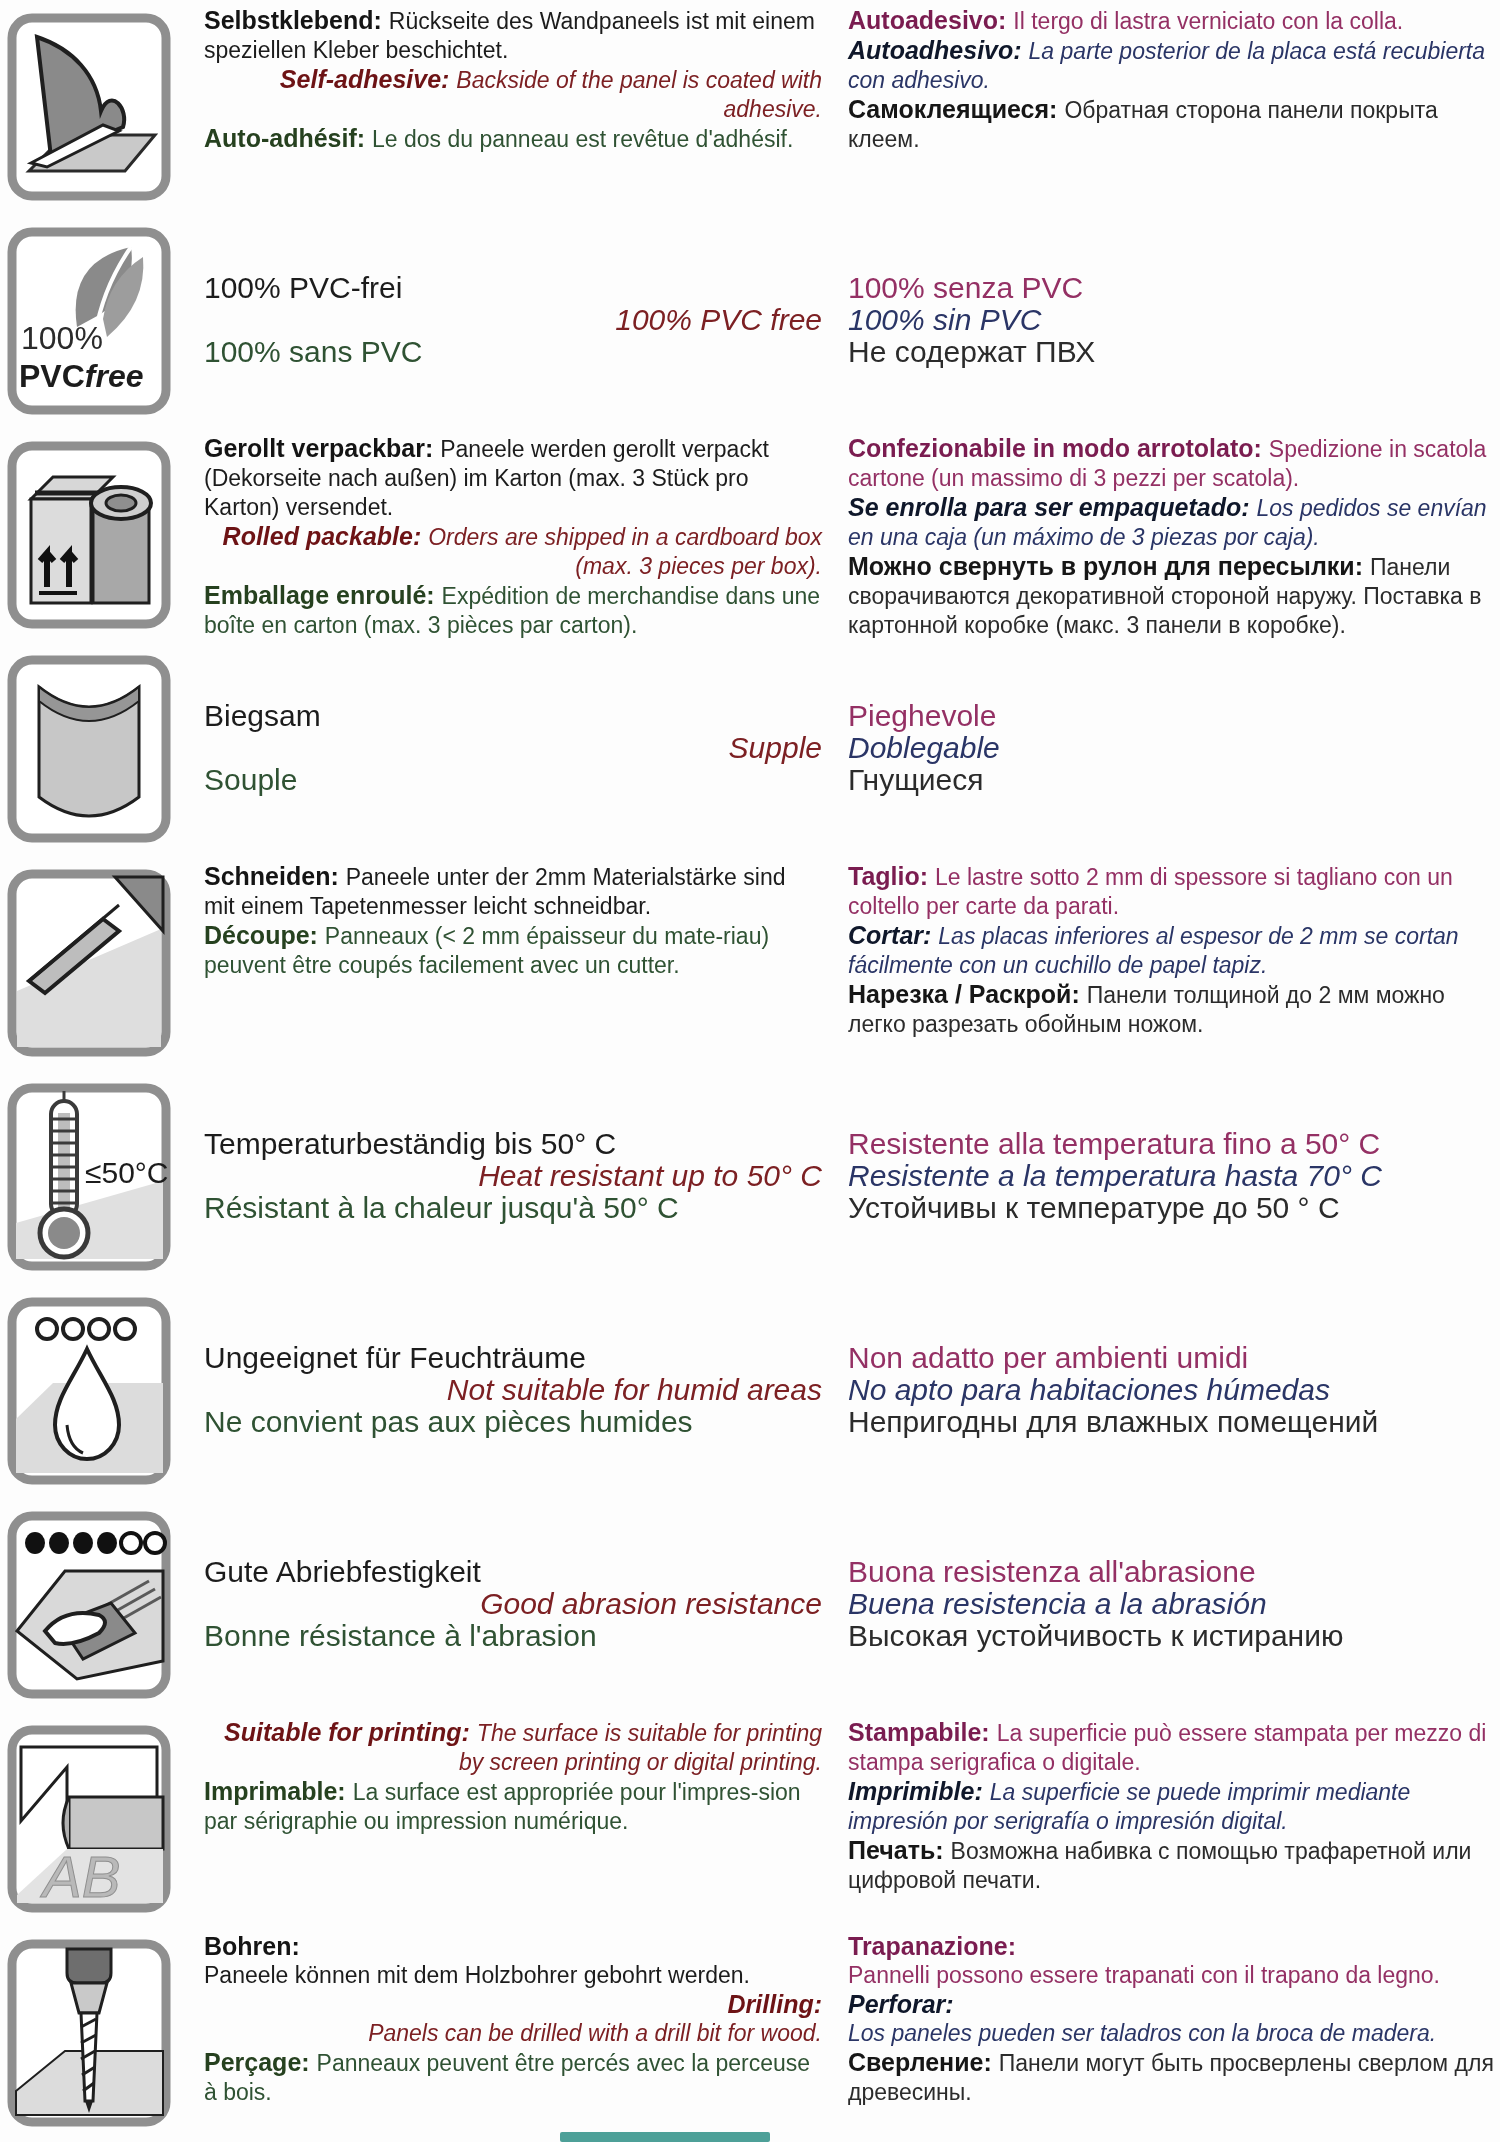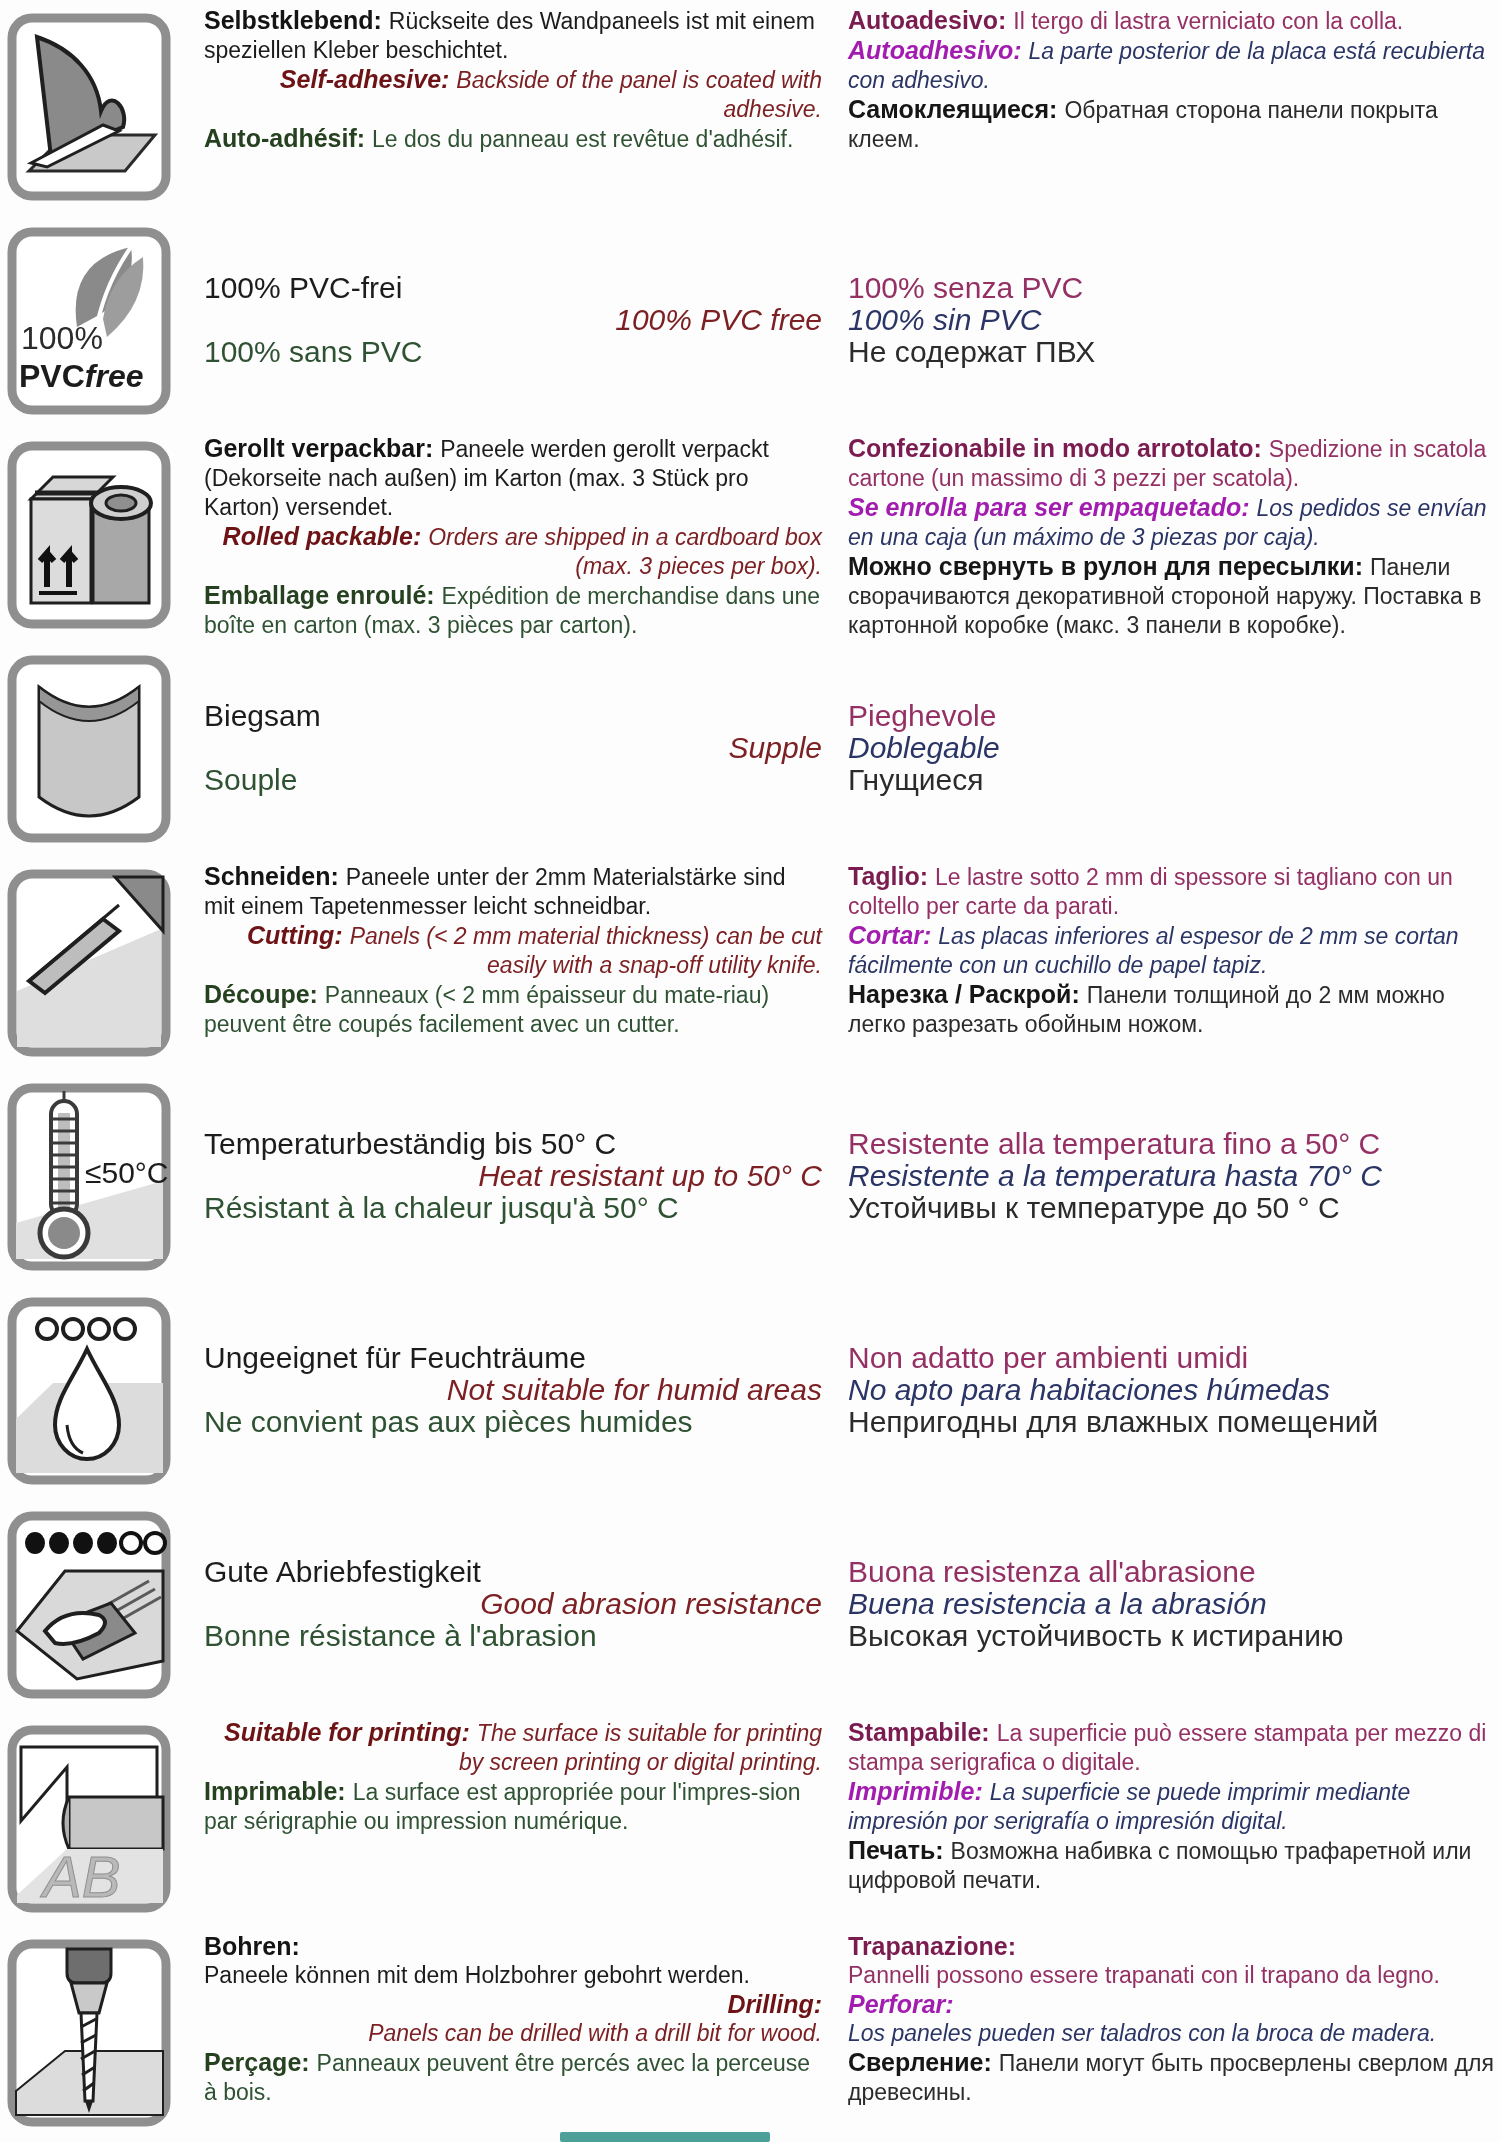--- a/index.html
+++ b/index.html
@@ -16,21 +16,21 @@
   .big .bodytx{font-size:30px;}
   .de{color:#1c1c1c;}
   .de .lead{color:#141414;}
   .en{color:#7c2023;font-style:italic;text-align:right;}
   .en .lead{color:#6d1315;}
   .fr{color:#2f5233;}
   .fr .lead{color:#26411f;}
   .it{color:#943064;}
   .it .lead{color:#7a1c50;}
   .es{color:#2a3566;font-style:italic;}
-  .es .lead{color:#a21caf;font-style:italic;}
+  .es .lead{color:#0f172a;font-style:italic;}
   .ru{color:#2b2b2b;}
   .ru .lead{color:#161616;}
   .stack .lead{display:block;}
   .artifact{position:absolute;left:560px;bottom:0;width:210px;height:10px;background:#2e8f86;opacity:.85;border-radius:2px;}
   
   .frame{fill:#ffffff;stroke:#8f8f8f;stroke-width:9;}
 </style>
 </head>
 <body>
 
@@ -132,21 +132,20 @@
       <svg width="164" height="188" viewBox="0 0 164 188">
         <rect class="frame" x="5" y="5" width="154" height="178" rx="20"></rect>
         <polygon points="10,122 154,60 154,178 10,178" fill="#dedede"></polygon>
         <polygon points="108,8 156,8 156,62" fill="#8a8a8a" stroke="#1f1f1f" stroke-width="3"></polygon>
         <polygon points="22,112 96,50 112,62 38,124" fill="#bdbdbd" stroke="#1f1f1f" stroke-width="4"></polygon>
         <line x1="22" y1="112" x2="112" y2="36" stroke="#1f1f1f" stroke-width="3"></line>
       </svg>
     </div>
     <div class="col left">
       <p class="de"><span class="lead">Schneiden:</span><span class="bodytx">Paneele unter der 2mm Materialstärke sind mit einem Tapetenmesser leicht schneidbar.</span></p>
-      <p class="en"><span class="lead">Cutting:</span><span class="bodytx">Panels (&lt; 2 mm material thickness) can be cut easily with a snap-off utility knife.</span></p>
       <p class="fr"><span class="lead">Découpe:</span><span class="bodytx">Panneaux (&lt; 2 mm épaisseur du mate-riau) peuvent être coupés facilement avec un cutter.</span></p>
     </div>
     <div class="col right">
       <p class="it"><span class="lead">Taglio:</span><span class="bodytx">Le lastre sotto 2 mm di spessore si tagliano con un coltello per carte da parati.</span></p>
       <p class="es"><span class="lead">Cortar:</span><span class="bodytx">Las placas inferiores al espesor de 2 mm se cortan fácilmente con un cuchillo de papel tapiz.</span></p>
       <p class="ru"><span class="lead">Нарезка / Раскрой:</span><span class="bodytx">Панели толщиной до 2 мм можно легко разрезать обойным ножом.</span></p>
     </div>
   </section>
 
   <section class="row center">

